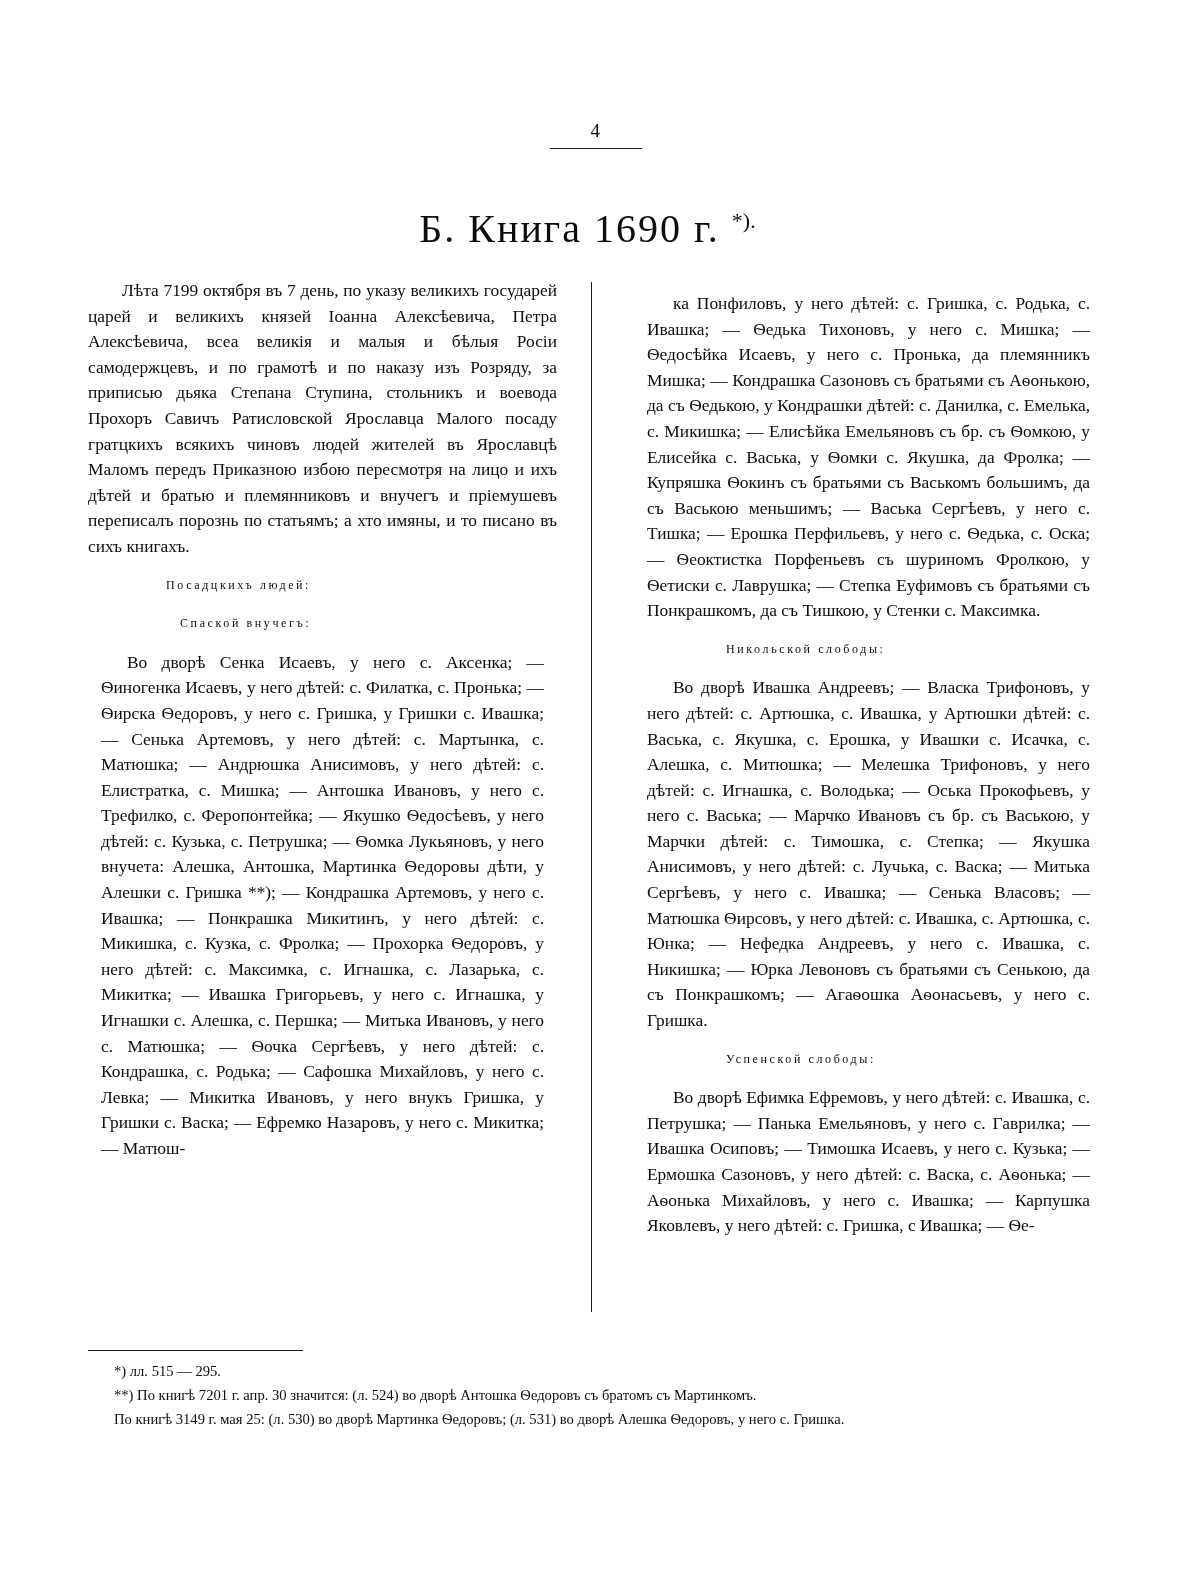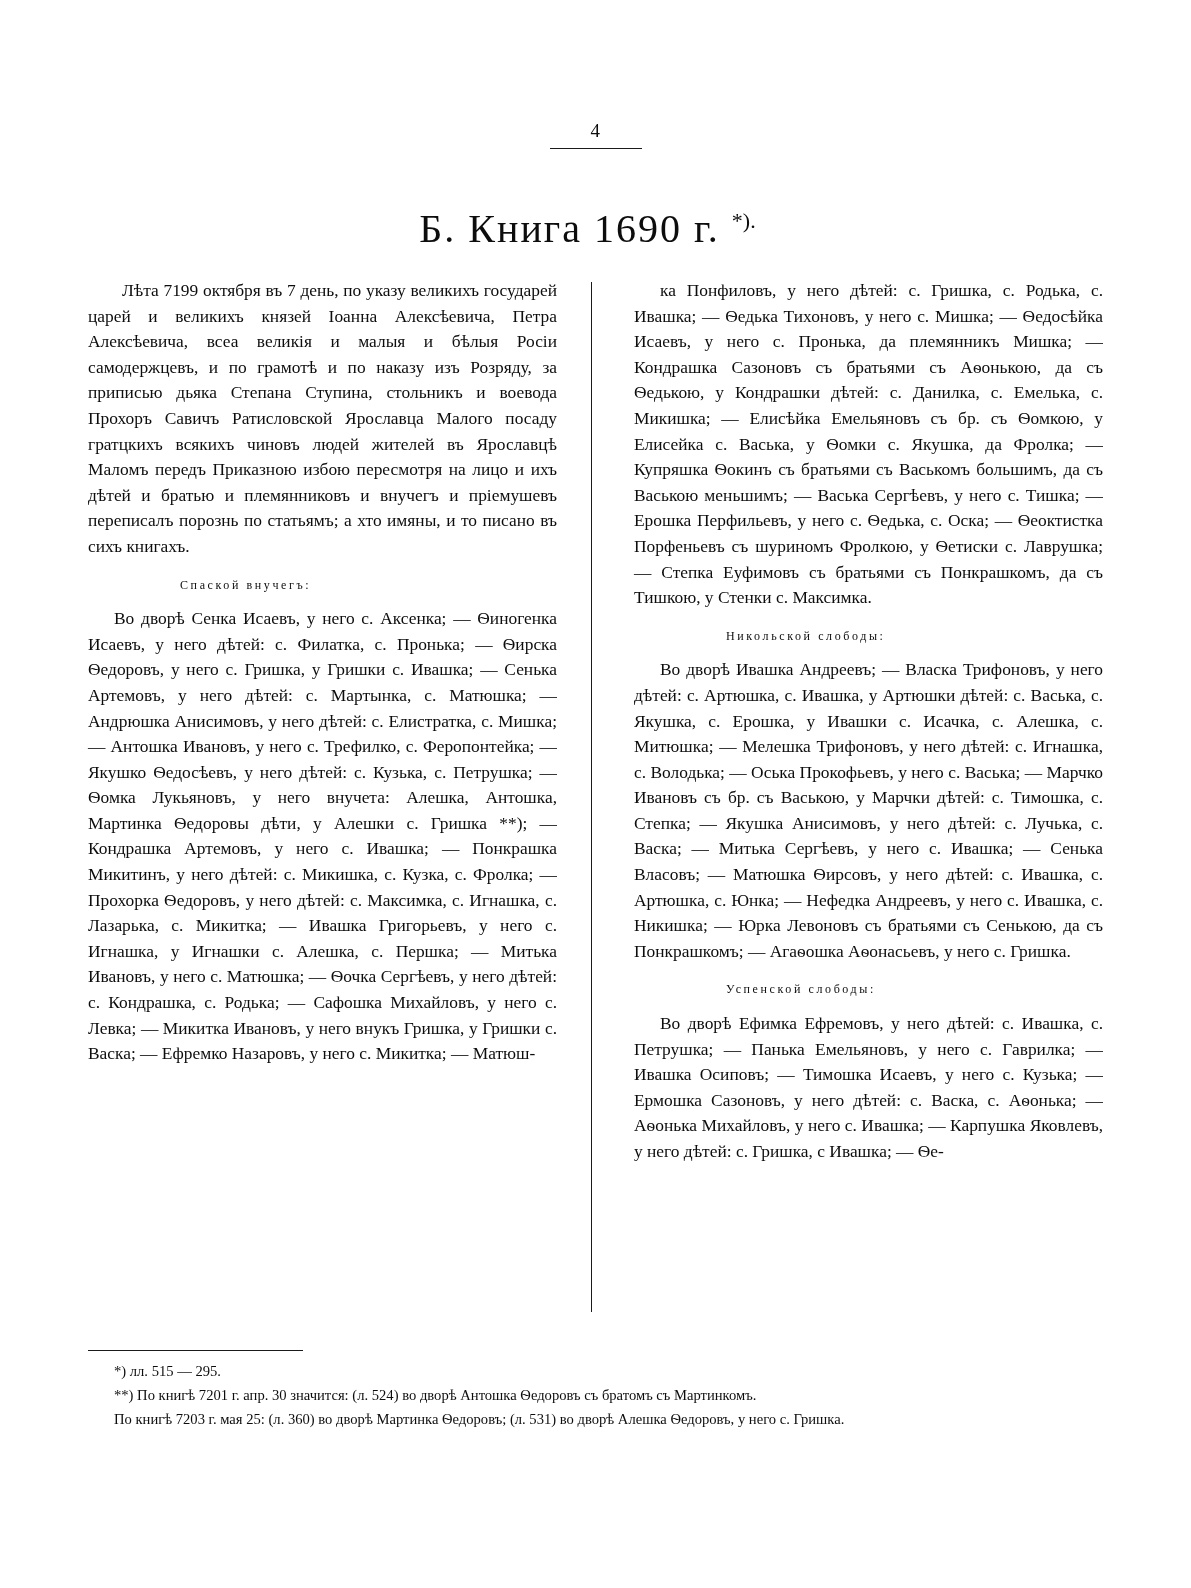--- a/index.html
+++ b/index.html
@@ -92,21 +92,21 @@
     margin: 13px 0 8px 0;
     padding-left: 78px;
     letter-spacing: 3.2px;
     font-size: 12px;
   }
   .subhead.center-ish {
     padding-left: 92px;
   }
   .entry-para {
     text-indent: 26px;
-    margin: 0;
+    margin: 13px;
   }
   .spaced {
     letter-spacing: 2.6px;
   }
 
   
   .footnotes {
     position: absolute;
     left: 88px;
     top: 1350px;
@@ -140,36 +140,37 @@
 
   <h1 class="doc-title">
     <span>Б. Книга 1690 г.</span>
     <span class="sup">*).</span>
   </h1>
 
   <div class="columns">
 
     <div class="col left">
       <p class="para">Лѣта 7199 октября въ 7 день, по указу великихъ государей царей и великихъ князей Іоанна Алексѣевича, Петра Алексѣевича, всеа великія и малыя и бѣлыя Росіи самодержцевъ, и по грамотѣ и по наказу изъ Розряду, за приписью дьяка Степана Ступина, стольникъ и воевода Прохоръ Савичъ Ратисловской Ярославца Малого посаду гратцкихъ всякихъ чиновъ людей жителей въ Ярославцѣ Маломъ передъ Приказною избою пересмотря на лицо и ихъ дѣтей и братью и племянниковъ и внучегъ и пріемушевъ переписалъ порознь по статьямъ; а хто имяны, и то писано въ сихъ книгахъ.</p>
+      <p class="subhead spaced">Посадцкихъ людей:</p>
       <p class="subhead center-ish spaced">Спаской внучегъ:</p>
       <p class="entry-para">Во дворѣ Сенка Исаевъ, у него с. Аксенка; — Ѳиногенка Исаевъ, у него дѣтей: с. Филатка, с. Пронька; — Ѳирска Ѳедоровъ, у него с. Гришка, у Гришки с. Ивашка; — Сенька Артемовъ, у него дѣтей: с. Мартынка, с. Матюшка; — Андрюшка Анисимовъ, у него дѣтей: с. Елистратка, с. Мишка; — Антошка Ивановъ, у него с. Трефилко, с. Феропонтейка; — Якушко Ѳедосѣевъ, у него дѣтей: с. Кузька, с. Петрушка; — Ѳомка Лукьяновъ, у него внучета: Алешка, Антошка, Мартинка Ѳедоровы дѣти, у Алешки с. Гришка **); — Кондрашка Артемовъ, у него с. Ивашка; — Понкрашка Микитинъ, у него дѣтей: с. Микишка, с. Кузка, с. Фролка; — Прохорка Ѳедоровъ, у него дѣтей: с. Максимка, с. Игнашка, с. Лазарька, с. Микитка; — Ивашка Григорьевъ, у него с. Игнашка, у Игнашки с. Алешка, с. Першка; — Митька Ивановъ, у него с. Матюшка; — Ѳочка Сергѣевъ, у него дѣтей: с. Кондрашка, с. Родька; — Сафошка Михайловъ, у него с. Левка; — Микитка Ивановъ, у него внукъ Гришка, у Гришки с. Васка; — Ефремко Назаровъ, у него с. Микитка; — Матюш-</p>
     </div>
 
     <div class="col-divider"></div>
 
     <div class="col right">
       <p class="entry-para">ка Понфиловъ, у него дѣтей: с. Гришка, с. Родька, с. Ивашка; — Ѳедька Тихоновъ, у него с. Мишка; — Ѳедосѣйка Исаевъ, у него с. Пронька, да племянникъ Мишка; — Кондрашка Сазоновъ съ братьями съ Аѳонькою, да съ Ѳедькою, у Кондрашки дѣтей: с. Данилка, с. Емелька, с. Микишка; — Елисѣйка Емельяновъ съ бр. съ Ѳомкою, у Елисейка с. Васька, у Ѳомки с. Якушка, да Фролка; — Купряшка Ѳокинъ съ братьями съ Васькомъ большимъ, да съ Ваською меньшимъ; — Васька Сергѣевъ, у него с. Тишка; — Ерошка Перфильевъ, у него с. Ѳедька, с. Оска; — Ѳеоктистка Порфеньевъ съ шуриномъ Фролкою, у Ѳетиски с. Лаврушка; — Степка Еуфимовъ съ братьями съ Понкрашкомъ, да съ Тишкою, у Стенки с. Максимка.</p>
       <p class="subhead center-ish spaced">Никольской слободы:</p>
       <p class="entry-para">Во дворѣ Ивашка Андреевъ; — Власка Трифоновъ, у него дѣтей: с. Артюшка, с. Ивашка, у Артюшки дѣтей: с. Васька, с. Якушка, с. Ерошка, у Ивашки с. Исачка, с. Алешка, с. Митюшка; — Мелешка Трифоновъ, у него дѣтей: с. Игнашка, с. Володька; — Оська Прокофьевъ, у него с. Васька; — Марчко Ивановъ съ бр. съ Ваською, у Марчки дѣтей: с. Тимошка, с. Степка; — Якушка Анисимовъ, у него дѣтей: с. Лучька, с. Васка; — Митька Сергѣевъ, у него с. Ивашка; — Сенька Власовъ; — Матюшка Ѳирсовъ, у него дѣтей: с. Ивашка, с. Артюшка, с. Юнка; — Нефедка Андреевъ, у него с. Ивашка, с. Никишка; — Юрка Левоновъ съ братьями съ Сенькою, да съ Понкрашкомъ; — Агаѳошка Аѳонасьевъ, у него с. Гришка.</p>
       <p class="subhead center-ish spaced">Успенской слободы:</p>
       <p class="entry-para">Во дворѣ Ефимка Ефремовъ, у него дѣтей: с. Ивашка, с. Петрушка; — Панька Емельяновъ, у него с. Гаврилка; — Ивашка Осиповъ; — Тимошка Исаевъ, у него с. Кузька; — Ермошка Сазоновъ, у него дѣтей: с. Васка, с. Аѳонька; — Аѳонька Михайловъ, у него с. Ивашка; — Карпушка Яковлевъ, у него дѣтей: с. Гришка, с Ивашка; — Ѳе-</p>
     </div>
 
   </div>
 
   <div class="footnotes">
     <div class="footnote-rule"></div>
     <p class="fn">*) лл. 515 — 295.</p>
     <p class="fn">**) По книгѣ 7201 г. апр. 30 значится: (л. 524) во дворѣ Антошка Ѳедоровъ съ братомъ съ Мартинкомъ.</p>
-    <p class="fn cont">По книгѣ 7203 г. мая 25: (л. 360) во дворѣ Мартинка Ѳедоровъ; (л. 531) во дворѣ Алешка Ѳедоровъ, у него с. Гришка.</p>
+    <p class="fn cont">По книгѣ 3149 г. мая 25: (л. 530) во дворѣ Мартинка Ѳедоровъ; (л. 531) во дворѣ Алешка Ѳедоровъ, у него с. Гришка.</p>
   </div>
 
 </div>
 
 </body></html>

